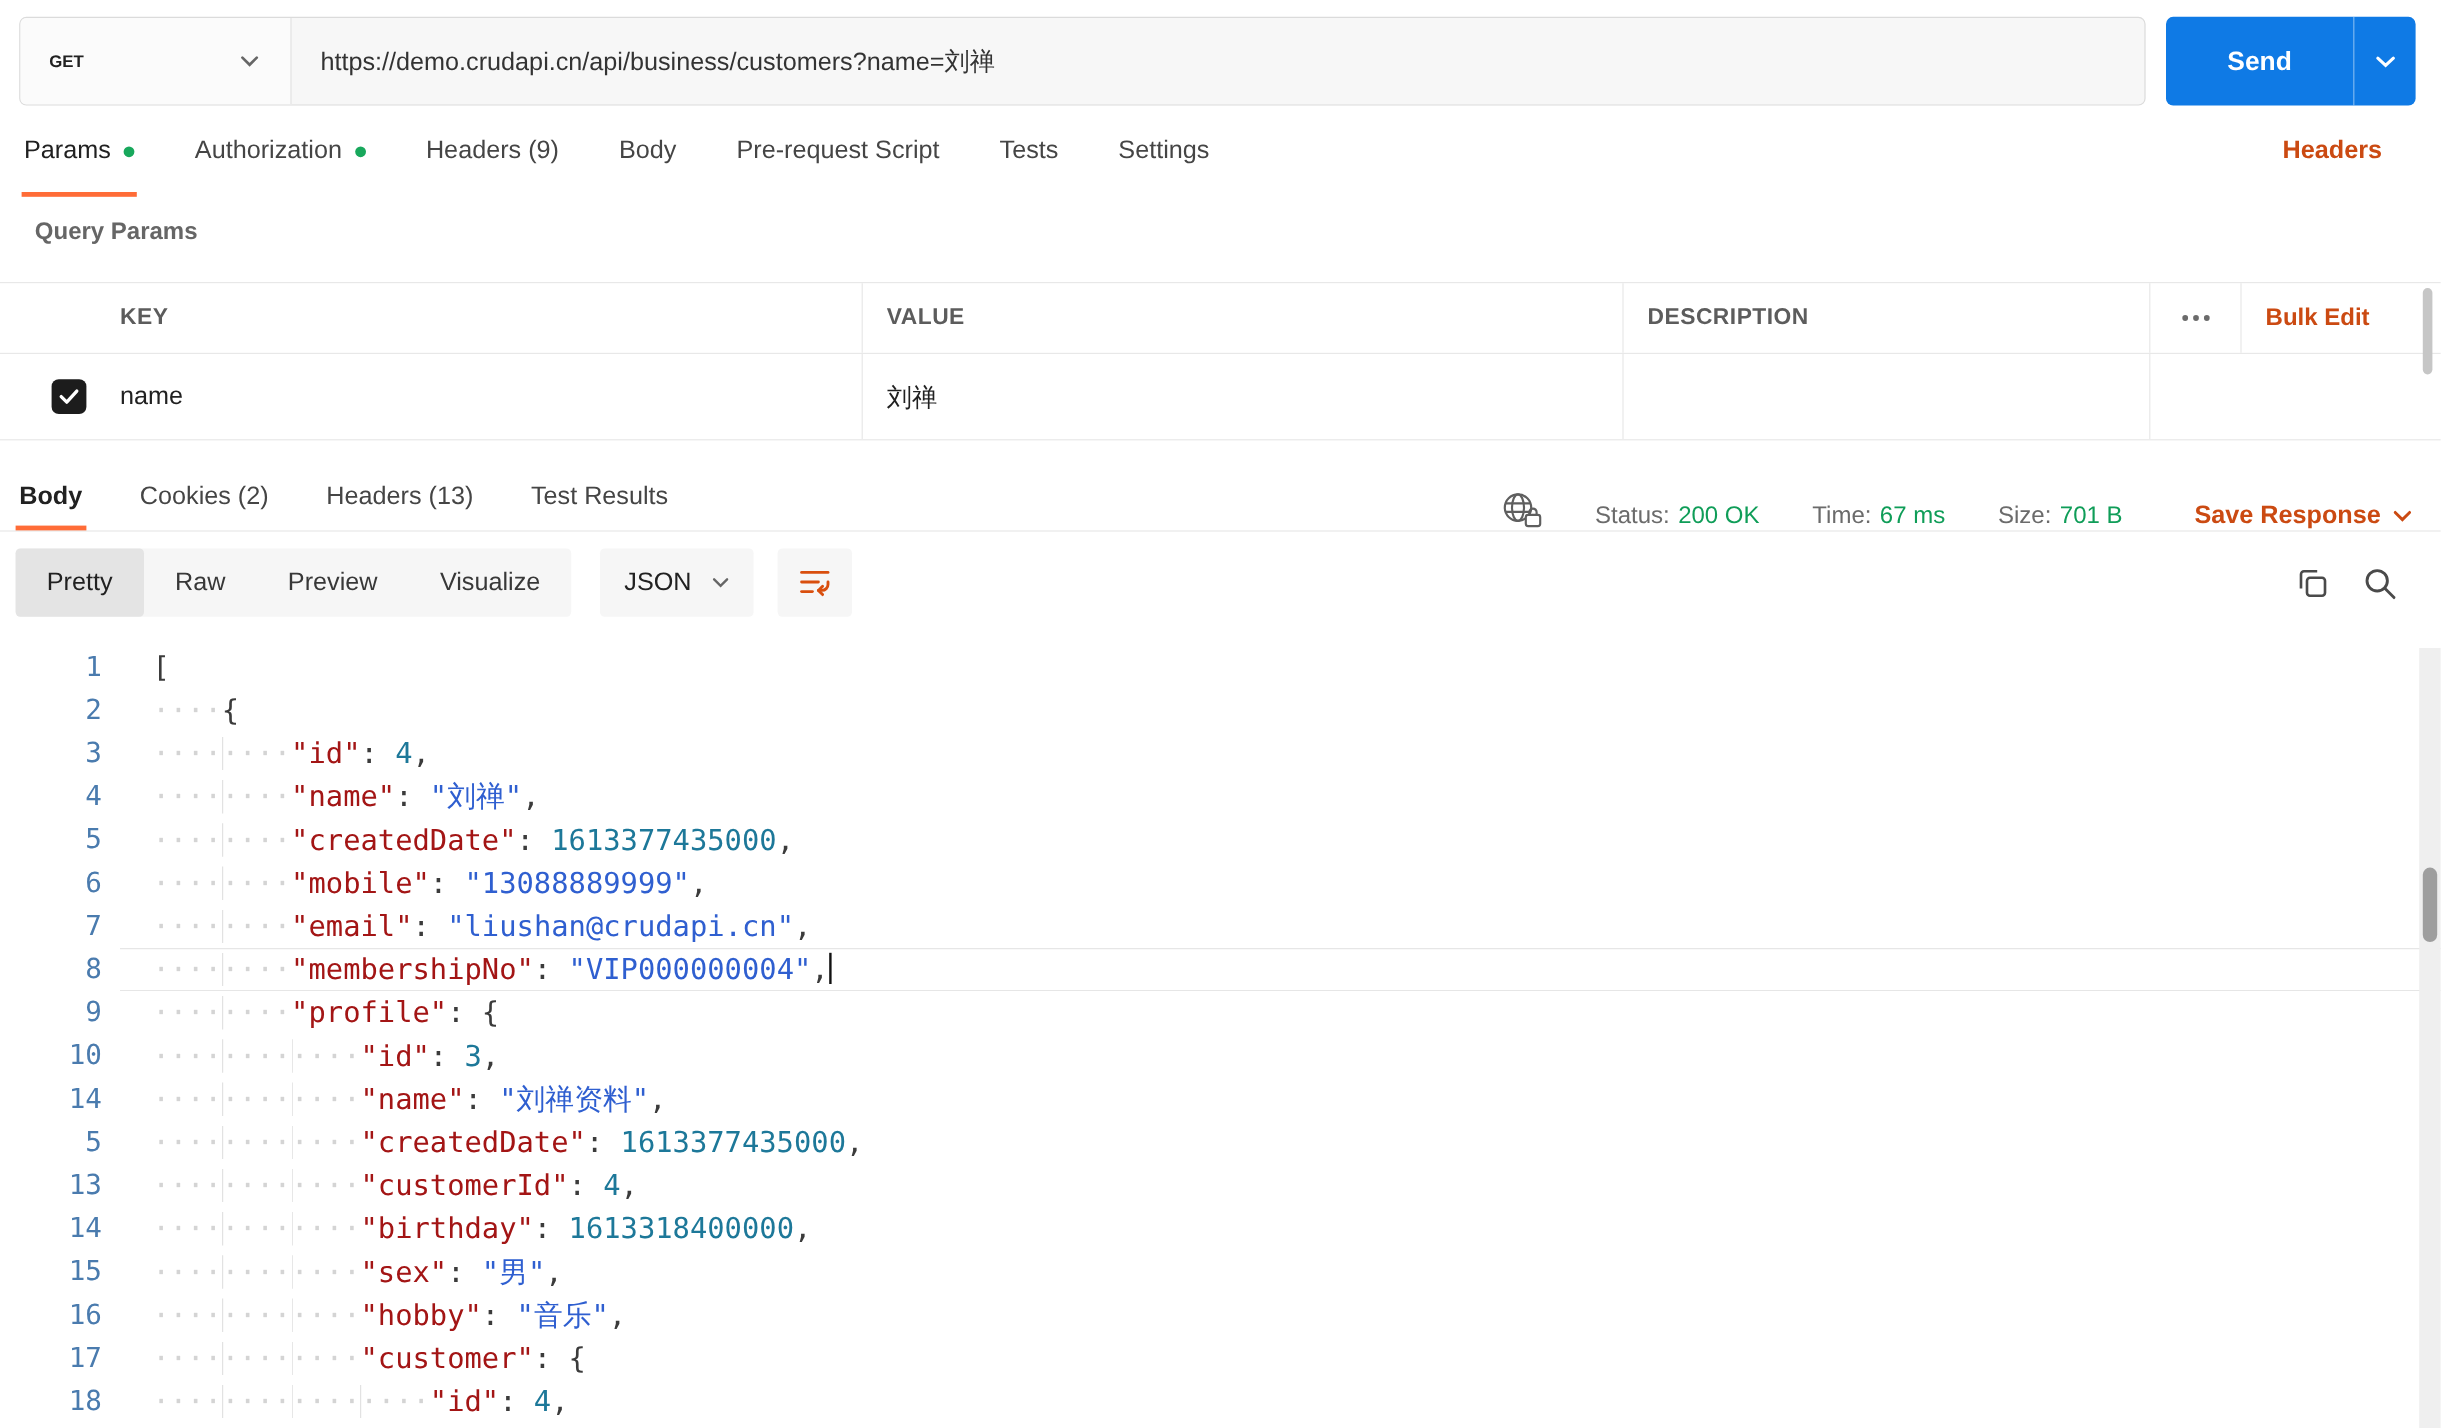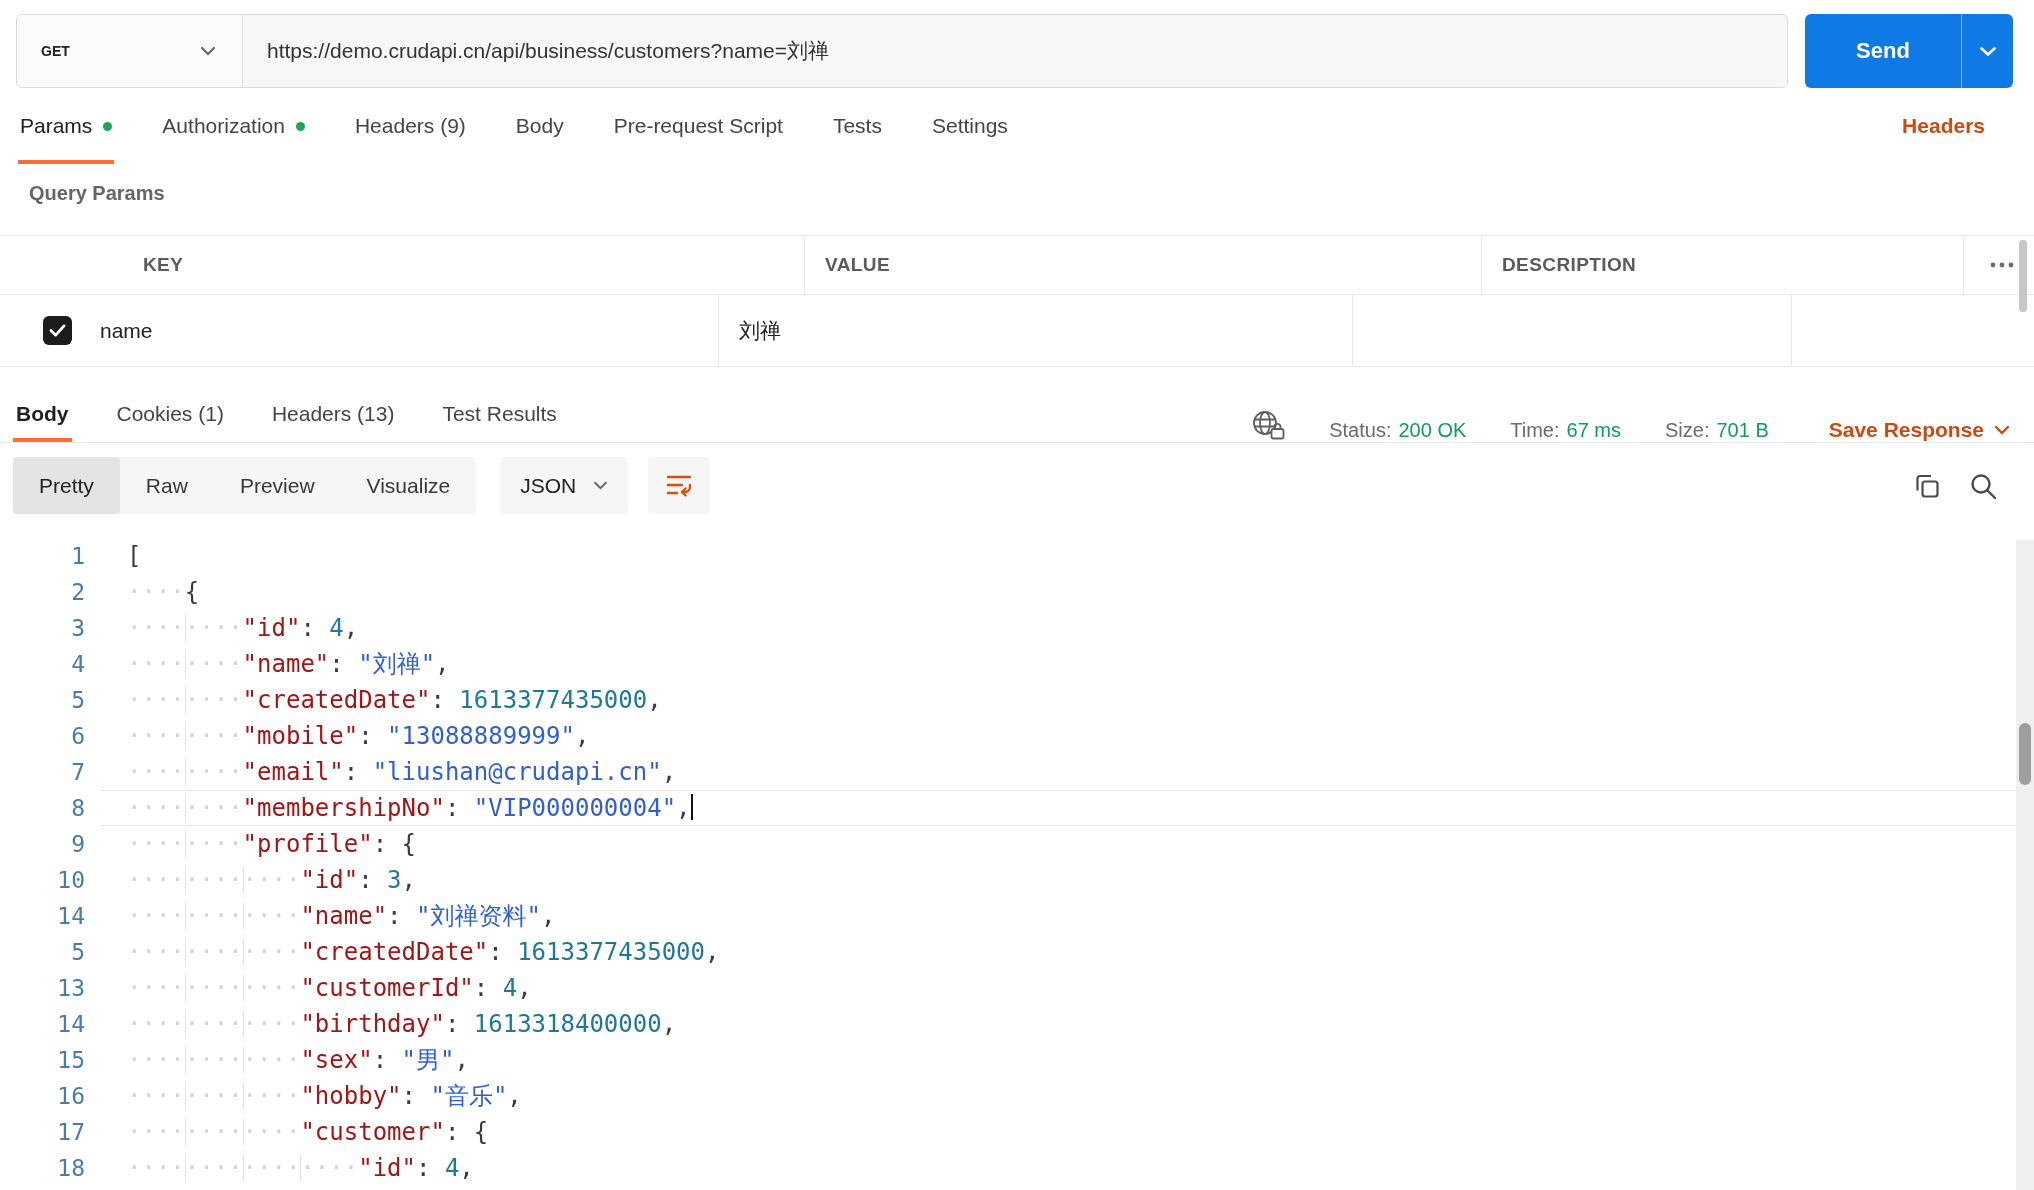--- a/index.html
+++ b/index.html
@@ -27,21 +27,21 @@
   .rq-tab.active{color:#212121;border-bottom-color:#FF6C37;}
   .dot{width:9px;height:9px;border-radius:50%;background:#18A85C;margin-left:11px;}
   .cookies-link{margin-left:auto;display:flex;align-items:center;font-size:21px;font-weight:600;
     color:#CB4A12;cursor:pointer;}
 
   .section-title{margin:18px 0 0 29px;font-size:20px;font-weight:600;color:#666666;}
 
   
   .ptable{margin-top:30px;}
   .thead{display:grid;grid-template-columns:80px 638px 634px 439px 76px 1fr;height:60px;
-    border-top:1px solid #E8E8E8;border-bottom:1px solid #E8E8E8;gap:43px;}
+    border-top:1px solid #E8E8E8;border-bottom:1px solid #E8E8E8;}
   .trow{display:grid;grid-template-columns:80px 638px 634px 439px 1fr;height:72px;border-bottom:1px solid #E8E8E8;}
   .cell{display:flex;align-items:center;padding-left:20px;font-size:21px;color:#212121;}
   .hcell{font-size:19px;font-weight:600;color:#5C5C5C;letter-spacing:.4px;}
   .bl{border-left:1px solid #E8E8E8;}
   .c-kebab{justify-content:center;padding-left:0;cursor:pointer;}
   .c-bulk{font-size:20px;font-weight:600;color:#CB4A12;cursor:pointer;}
   .c-check{padding-left:43px;}
   .checkbox{width:29px;height:29px;border-radius:6px;background:#1C1C1C;display:flex;
     align-items:center;justify-content:center;cursor:pointer;}
 
@@ -176,21 +176,21 @@
       <div class="cell bl"></div>
     </div>
   </div>
 
   <div class="response">
     <div class="resp-tabs">
       <div class="rs-tab active">
         <span>Body</span>
       </div>
       <div class="rs-tab">
-        <span>Cookies (1)</span>
+        <span>Cookies (2)</span>
       </div>
       <div class="rs-tab">
         <span>Headers (13)</span>
       </div>
       <div class="rs-tab">
         <span>Test Results</span>
       </div>
 
       <div class="resp-meta">
         <span class="icon-btn">

